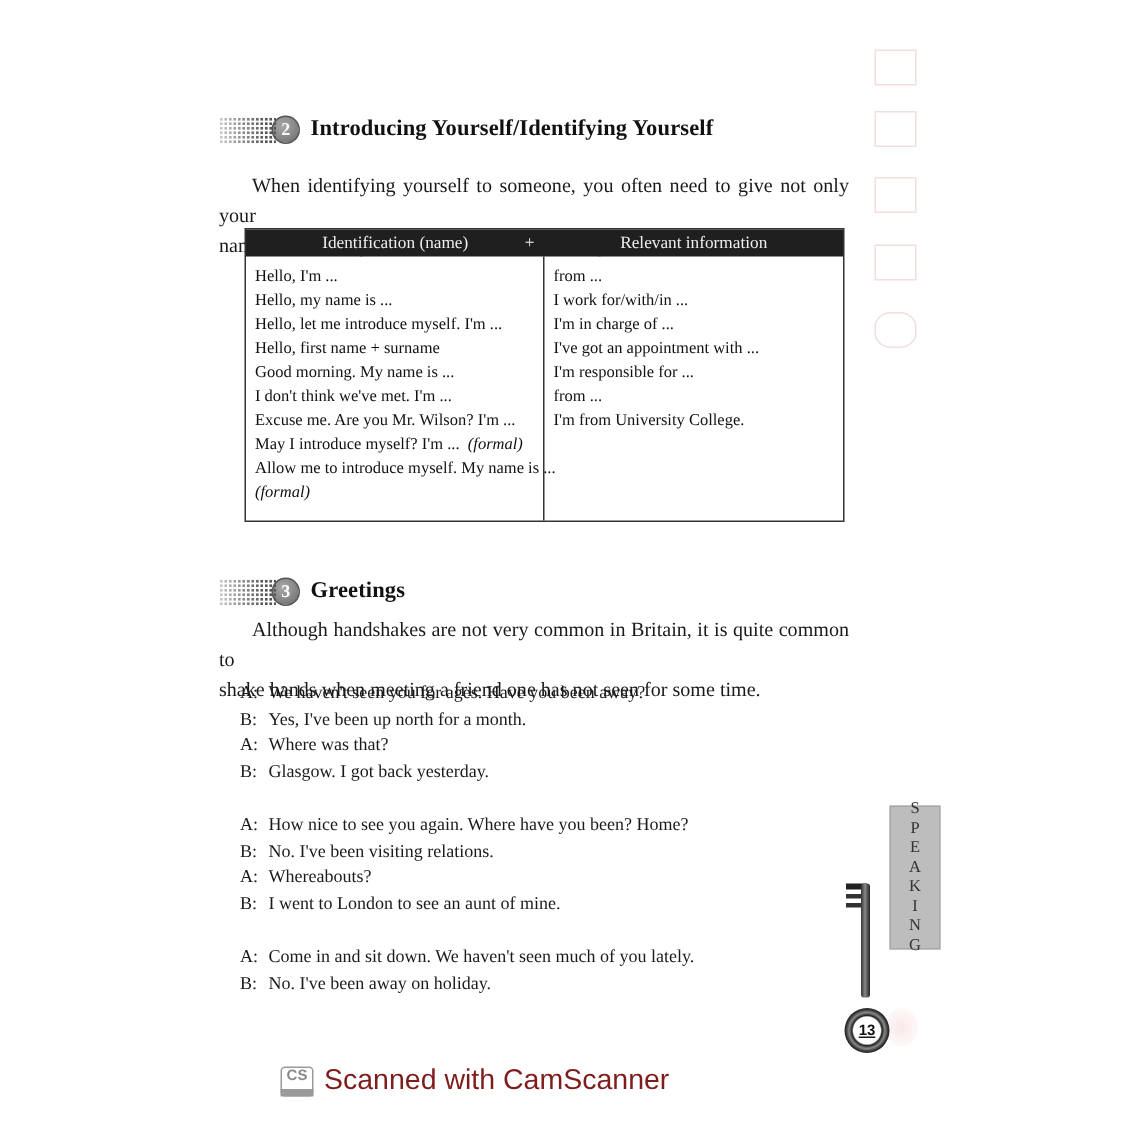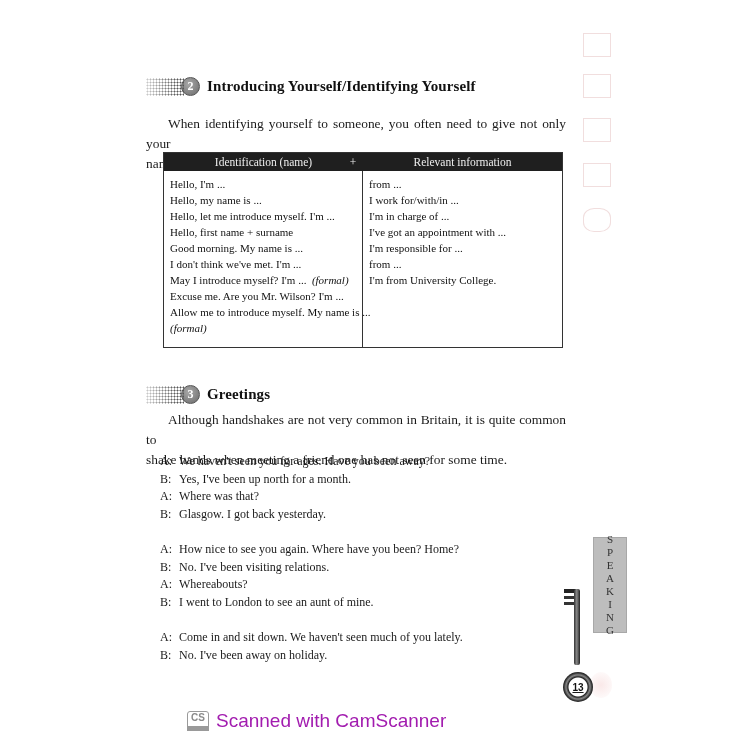--- a/index.html
+++ b/index.html
@@ -66,21 +66,21 @@
     display:flex; align-items:center; justify-content:center;text-decoration:underline; }
   .key-num { font-family:"Liberation Sans", sans-serif; font-size:10px; font-weight:bold; color:#111; }
   .key-glow { position:absolute; left:590px; top:672px; width:22px; height:26px; border-radius:50%;
     background:radial-gradient(circle, rgba(240,190,190,0.35), rgba(255,255,255,0)); }
 
   
   .cs { position:absolute; left:143px; top:710px; display:flex; align-items:center; font-family:"Liberation Sans", sans-serif;margin-left:44px; }
   .cs-logo { width:22px; height:20px; border:1.5px solid #9a9a9a; border-radius:3px; box-sizing:border-box; position:relative;
     font-size:10px; font-weight:bold; color:#8a8a8a; display:flex; align-items:flex-start; justify-content:center; line-height:12px; }
   .cs-logo::after { content:""; position:absolute; left:-1px; right:-1px; bottom:-1px; height:5px; background:#9a9a9a; }
-  .cs-text { margin-left:7px; font-size:19px; color:#a21caf; }
+  .cs-text { margin-left:7px; font-size:19px; color:#7f1d1d; }
 </style>
 </head>
 <body>
 
 <div class="page">
 
   <div class="ghost-mark" style="left:583px;top:33px;"></div>
   <div class="ghost-mark" style="left:583px;top:74px;"></div>
   <div class="ghost-mark" style="left:583px;top:118px;"></div>
   <div class="ghost-mark" style="left:583px;top:163px;"></div>
@@ -104,24 +104,24 @@
       <div class="h2">Relevant information</div>
     </div>
     <div class="tbody">
       <div class="col col1">
         <div class="cell">Hello, I'm ...</div>
         <div class="cell">Hello, my name is ...</div>
         <div class="cell">Hello, let me introduce myself. I'm ...</div>
         <div class="cell">Hello, first name + surname</div>
         <div class="cell">Good morning. My name is ...</div>
         <div class="cell">I don't think we've met. I'm ...</div>
+        <div class="cell">Excuse me. Are you Mr. Wilson? I'm ...</div>
         <div class="cell">
           <span>May I introduce myself? I'm ...</span>&nbsp;&nbsp;<i>(formal)</i>
         </div>
-        <div class="cell">Excuse me. Are you Mr. Wilson? I'm ...</div>
         <div class="cell">Allow me to introduce myself. My name is ...</div>
         <div class="cell"><i>(formal)</i></div>
       </div>
       <div class="col col2">
         <div class="cell">from ...</div>
         <div class="cell">I work for/with/in ...</div>
         <div class="cell">I'm in charge of ...</div>
         <div class="cell">I've got an appointment with ...</div>
         <div class="cell">I'm responsible for ...</div>
         <div class="cell">from ...</div>

